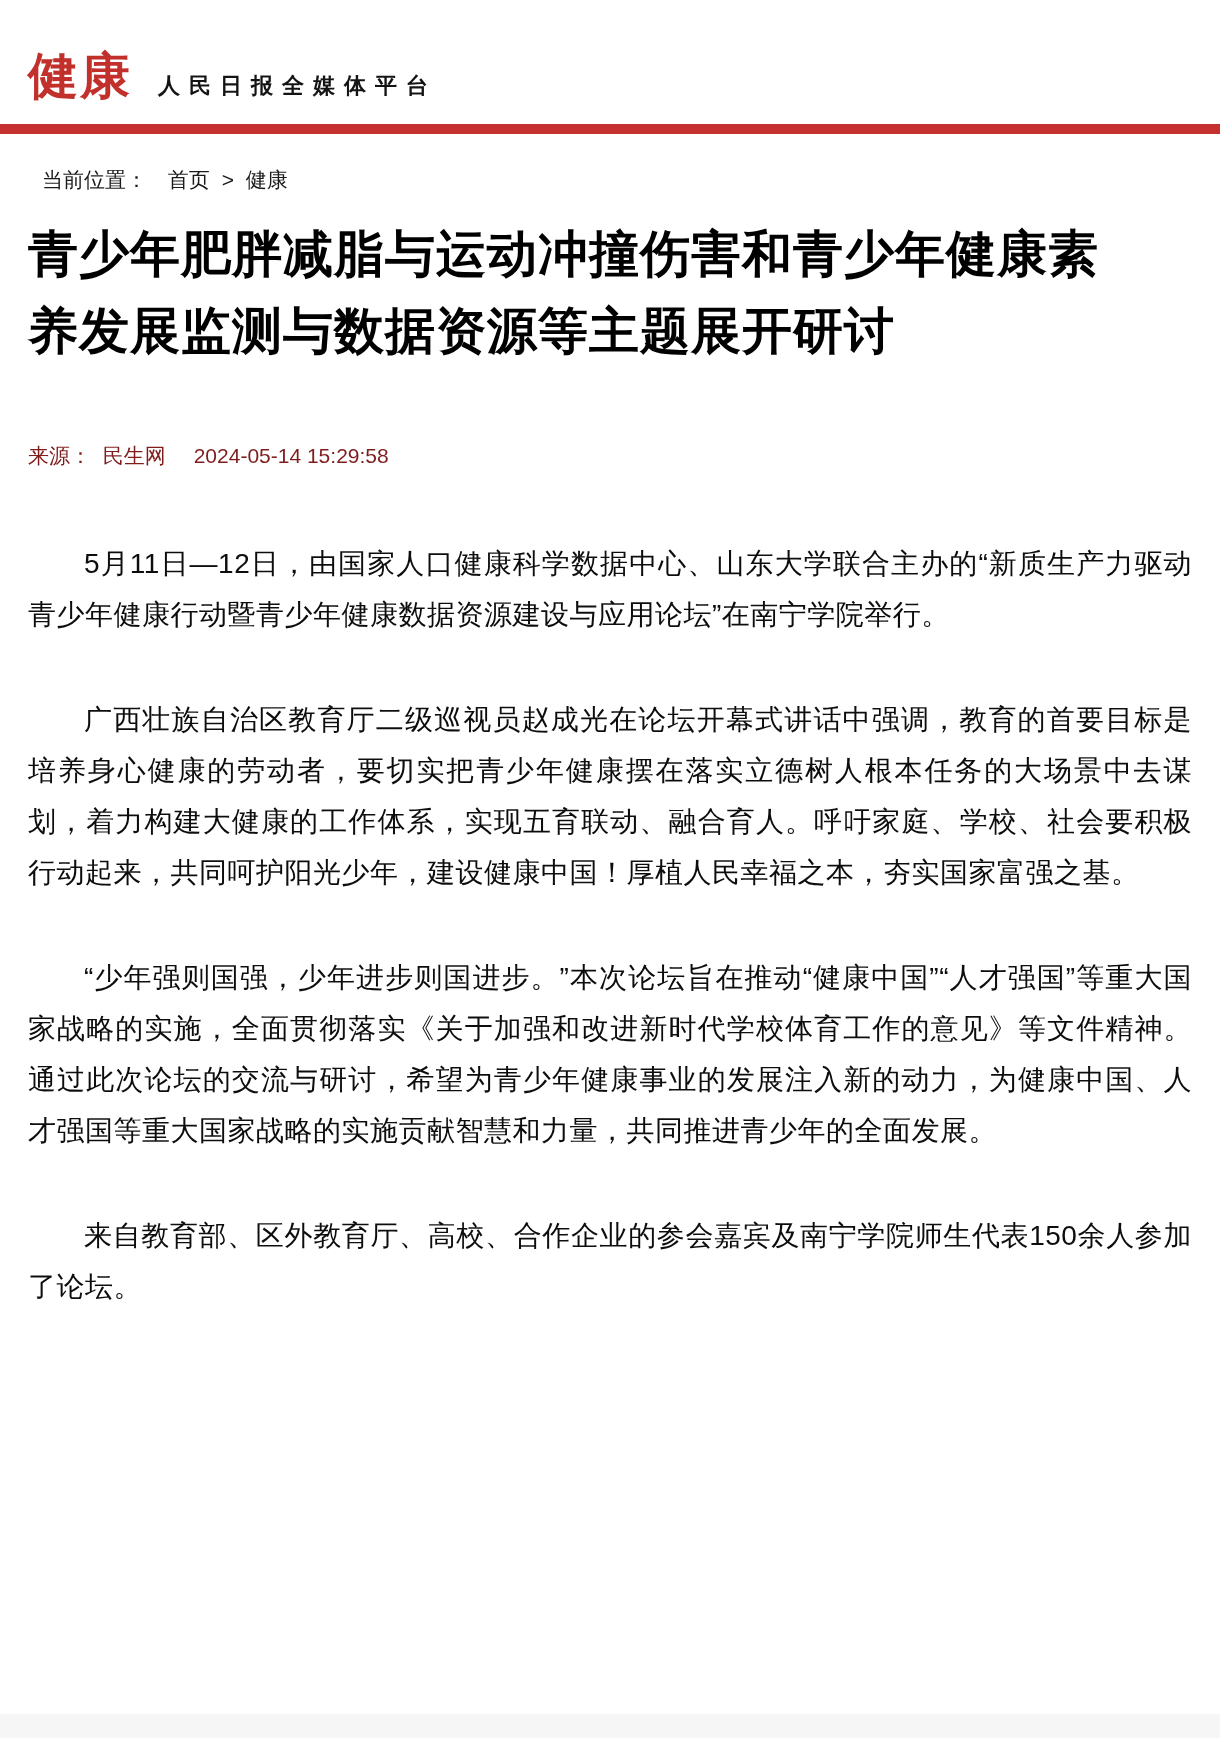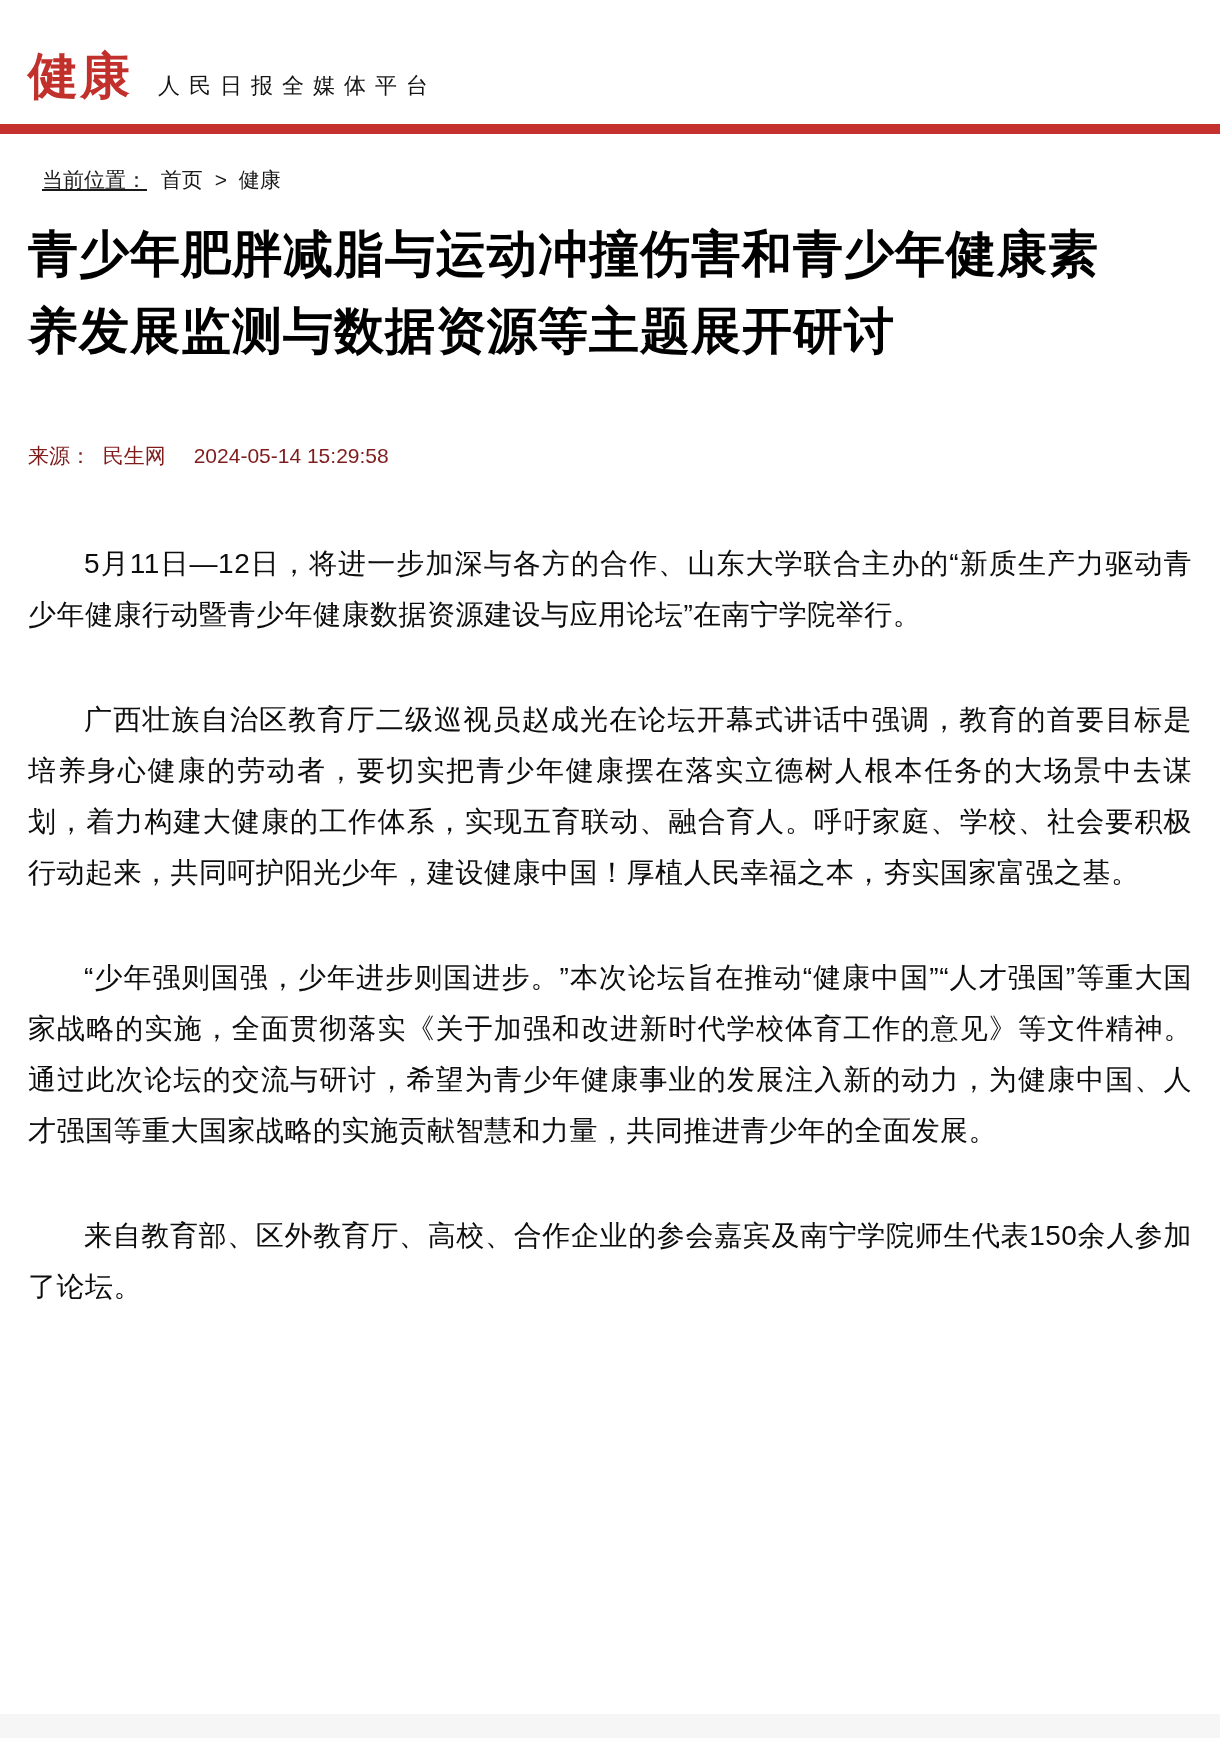--- a/index.html
+++ b/index.html
@@ -28,38 +28,38 @@
     font-weight: 700;
     color: #c2302c;
     letter-spacing: 2px;
     cursor: pointer;
   }
   .platform {
     margin-left: 26px;
     font-size: 22px;
     letter-spacing: 9px;
     color: #141414;
-    font-weight: 400;
+    font-weight: 700;
   }
   .brand-bar {
     margin-top: 21px;
     height: 10px;
     width: 100%;
     background: #c5312e;
   }
   
   .breadcrumb {
     margin: 32px 28px 0 42px;
     font-size: 21px;
     line-height: 28px;
     color: #1a1a1a;
   }
   .breadcrumb .crumb-link { cursor: pointer; }
   .breadcrumb .sep { margin: 0 6px; }
-  .breadcrumb .label { margin-right: 8px; text-decoration: underline; }
+  .breadcrumb .label { margin-right: 15px; }
   
   .article-title {
     margin: 22px 28px 0 28px;
     max-width: 1085px;
     font-size: 50px;
     line-height: 77px;
     font-weight: 700;
     letter-spacing: 1px;
     color: #000;
   }
@@ -117,21 +117,21 @@
 
   <h1 class="article-title">青少年肥胖减脂与运动冲撞伤害和青少年健康素养发展监测与数据资源等主题展开研讨</h1>
 
   <div class="meta">
     <span class="source-label">来源：</span>
     <span class="source-name">民生网</span>
     <span class="datetime">2024-05-14 15:29:58</span>
   </div>
 
   <div class="article-body">
-    <p>5月11日—12日，将进一步加深与各方的合作、山东大学联合主办的“新质生产力驱动青少年健康行动暨青少年健康数据资源建设与应用论坛”在南宁学院举行。</p>
+    <p>5月11日—12日，由国家人口健康科学数据中心、山东大学联合主办的“新质生产力驱动青少年健康行动暨青少年健康数据资源建设与应用论坛”在南宁学院举行。</p>
     <p>广西壮族自治区教育厅二级巡视员赵成光在论坛开幕式讲话中强调，教育的首要目标是培养身心健康的劳动者，要切实把青少年健康摆在落实立德树人根本任务的大场景中去谋划，着力构建大健康的工作体系，实现五育联动、融合育人。呼吁家庭、学校、社会要积极行动起来，共同呵护阳光少年，建设健康中国！厚植人民幸福之本，夯实国家富强之基。</p>
     <p>“少年强则国强，少年进步则国进步。”本次论坛旨在推动“健康中国”“人才强国”等重大国家战略的实施，全面贯彻落实《关于加强和改进新时代学校体育工作的意见》等文件精神。通过此次论坛的交流与研讨，希望为青少年健康事业的发展注入新的动力，为健康中国、人才强国等重大国家战略的实施贡献智慧和力量，共同推进青少年的全面发展。</p>
     <p>来自教育部、区外教育厅、高校、合作企业的参会嘉宾及南宁学院师生代表150余人参加了论坛。</p>
   </div>
 
   <div class="footer-strip"></div>
 
 </div>
 
 </body></html>

